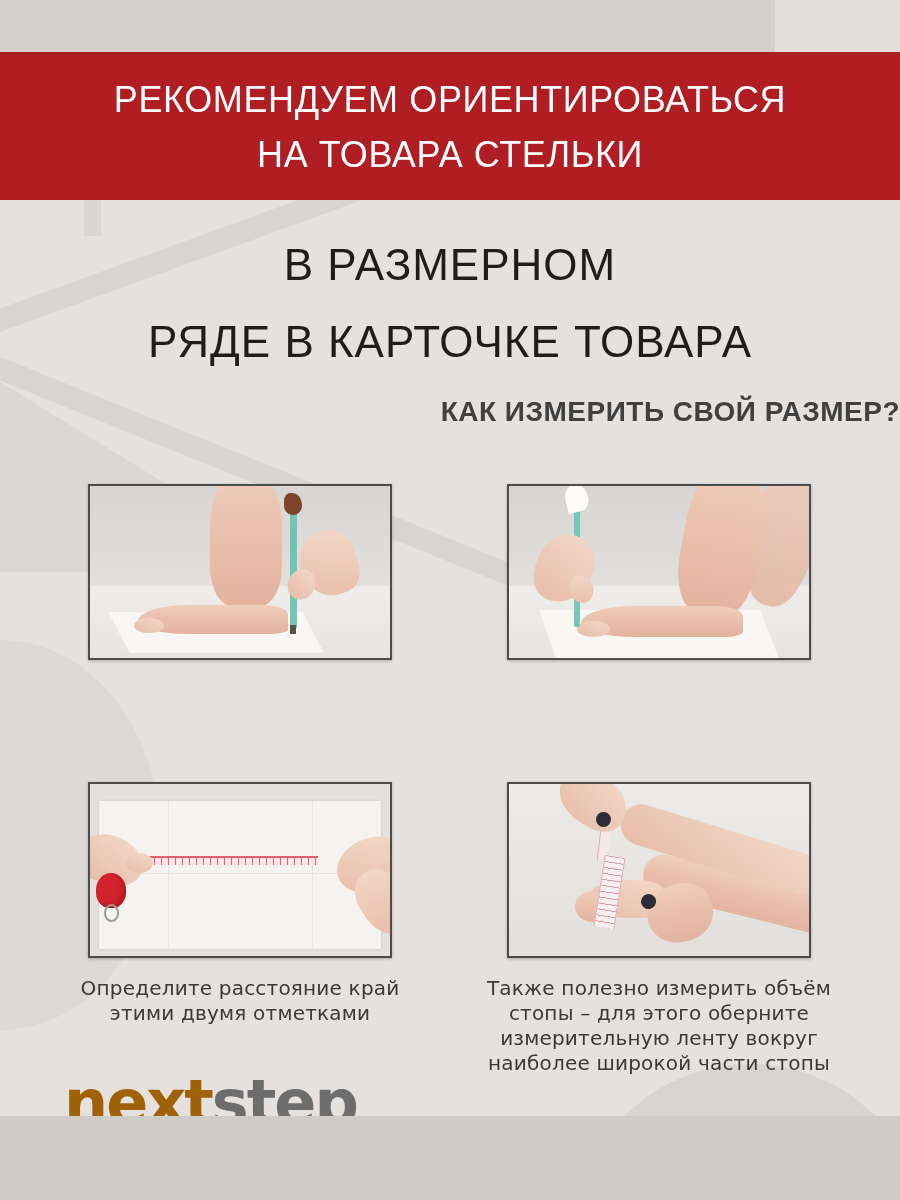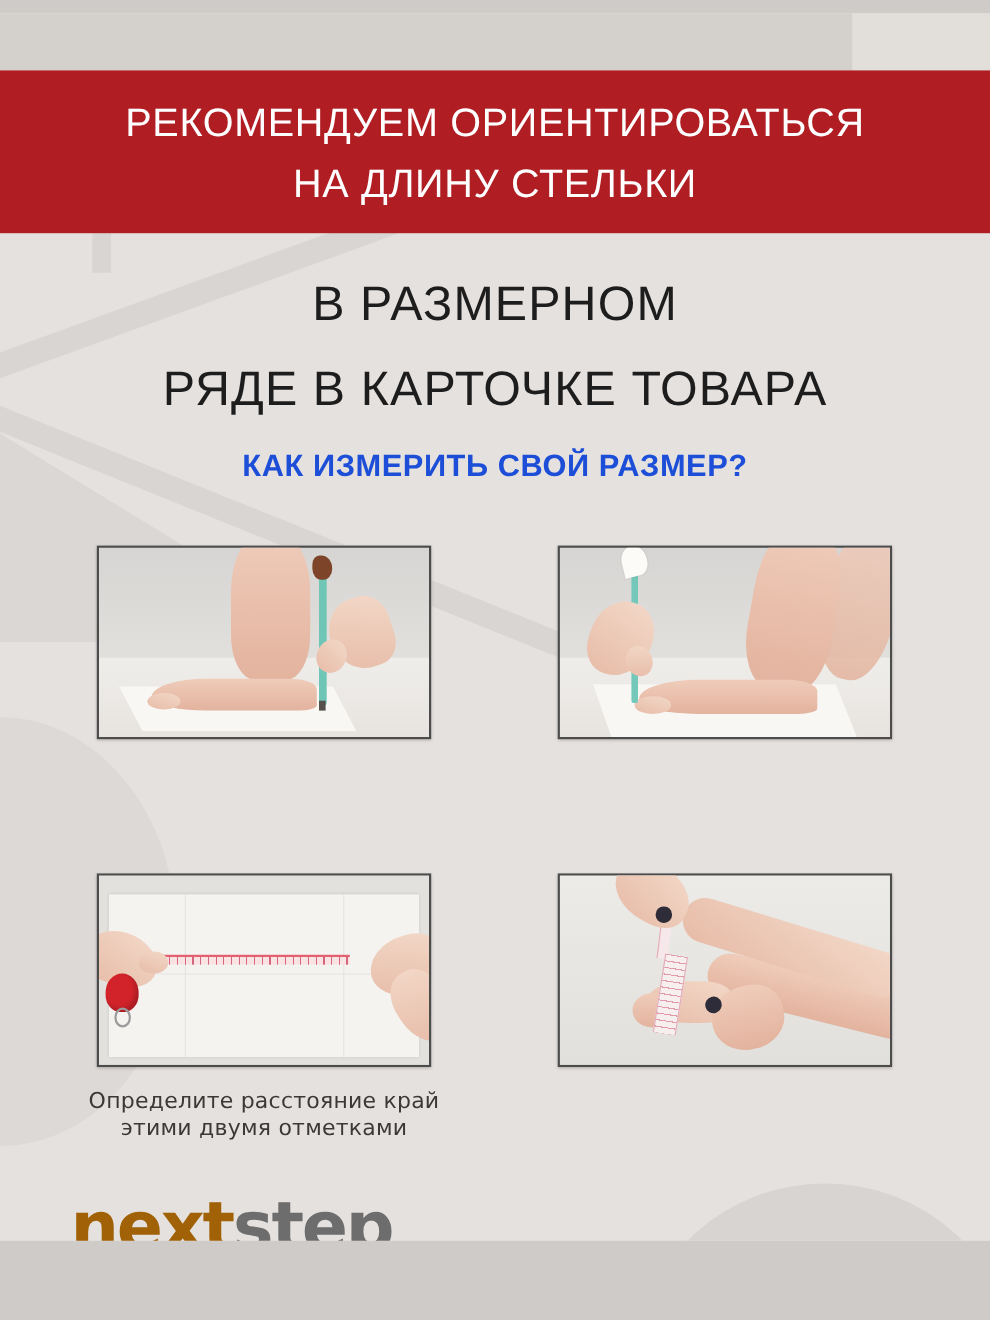--- a/index.html
+++ b/index.html
@@ -1,18 +1,18 @@
 <!DOCTYPE html>
 <html><head>
 <meta charset="utf-8">
 <style>
   * { margin:0; padding:0; box-sizing:border-box; }
   html,body { background:#cfcbc8; }
   .page {
-    position:relative; width:900px; height:1116px; margin:12px auto;
+    position:relative; width:900px; height:1116px; margin:0 auto;
     background:#e5e1de; overflow:hidden;
     font-family:"Liberation Sans", sans-serif;
   }
   
   .deco { position:absolute; background:#d7d3d0; }
   .deco-top-strip { left:0; top:0; width:775px; height:52px; background:#d4d0cc; }
   .deco-top-strip-right { left:775px; top:0; width:125px; height:52px; background:#e2deda; }
   .deco-tab { left:84px; top:200px; width:17px; height:36px; background:#d9d5d2; }
   .deco-band1 { left:-24px; top:318px; width:600px; height:22px; transform:rotate(-20deg); transform-origin:left center; background:#d9d5d2; }
   .deco-band2 { left:-24px; top:348px; width:600px; height:22px; transform:rotate(22deg); transform-origin:left center; background:#d9d5d2; }
@@ -25,22 +25,22 @@
     background:#b01e24; color:#ffffff; text-align:center;
     font-size:36px; font-weight:500; letter-spacing:.6px;
     line-height:55px; padding-top:20px;
   }
   
   .headline {
     position:absolute; left:0; top:226px; width:900px; text-align:center;
     color:#1d1d1d; font-size:44px; font-weight:500; letter-spacing:1px; line-height:77px;
   }
   .question {
-    position:absolute; left:0; top:396px; width:900px; text-align:center;
-    color:#1d4ed8; font-size:28px; font-weight:bold; letter-spacing:.5px;
+    position:absolute; left:0; top:396px; width:900px; text-align:right;
+    color:#404040; font-size:28px; font-weight:bold; letter-spacing:.5px;
   }
   
   .ph {
     position:absolute; width:304px; height:176px; background:#e9e7e4;
     border:2px solid #4c4c4c; overflow:hidden; box-shadow:0 1px 3px rgba(0,0,0,.25);
   }
   .ph1 { left:88px;  top:484px; }
   .ph2 { left:507px; top:484px; }
   .ph3 { left:88px;  top:782px; }
   .ph4 { left:507px; top:782px; }
@@ -75,21 +75,21 @@
   <div class="deco deco-top-strip-right"></div>
   <div class="deco deco-tab"></div>
   <div class="deco deco-band1"></div>
   <div class="deco deco-band2"></div>
   <div class="deco deco-wedge"></div>
   <div class="deco deco-blob-left"></div>
   <div class="deco deco-dome"></div>
 
   <div class="banner">
     <div>РЕКОМЕНДУЕМ ОРИЕНТИРОВАТЬСЯ</div>
-    <div>НА ДЛИНУ СТЕЛЬКИ</div>
+    <div>НА ТОВАРА СТЕЛЬКИ</div>
   </div>
 
   <div class="headline">
     <div>В РАЗМЕРНОМ</div>
     <div>РЯДЕ В КАРТОЧКЕ ТОВАРА</div>
   </div>
 
   <div class="question">КАК ИЗМЕРИТЬ СВОЙ РАЗМЕР?</div>
 
   <div class="ph ph1">
@@ -144,20 +144,24 @@
     <div style="left:30.5%; top:4%; width:3.4%; height:40%; background:#f6e7ea; transform:rotate(7deg); border-left:1px solid #e2a9b4;"></div>
     <div style="left:30%; top:42%; width:7%; height:42%; background:#f7eef0; transform:rotate(9deg); border-left:1px solid #e2a9b4; border-right:1px solid #e2a9b4; background-image:repeating-linear-gradient(180deg, rgba(200,70,100,.5) 0 1px, transparent 1px 6px);"></div>
     <div class="skin2" style="left:16%; top:-6%; width:24%; height:30%; border-radius:50% 60% 40% 60%; transform:rotate(28deg);"></div>
     <div style="left:29%; top:16%; width:5%; height:9%; background:#2e2c38; border-radius:50%;"></div>
     <div class="skin" style="left:46%; top:58%; width:22%; height:34%; border-radius:55% 45% 50% 50%; transform:rotate(-12deg);"></div>
     <div style="left:44%; top:64%; width:5%; height:9%; background:#2e2c38; border-radius:50%; transform:rotate(30deg);"></div>
   </div>
 
   <div class="caption cap3">Определите расстояние край
 этими двумя отметками</div>
+  <div class="caption cap4">Также полезно измерить объём
+стопы – для этого оберните
+измерительную ленту вокруг
+наиболее широкой части стопы</div>
 
   <div class="logo">
     <div class="logo-name">
       <span class="logo-next">next</span><span class="logo-step">step</span>
     </div>
     <div class="logo-tagline">удобная обувь</div>
   </div>
 
 </div>
 

